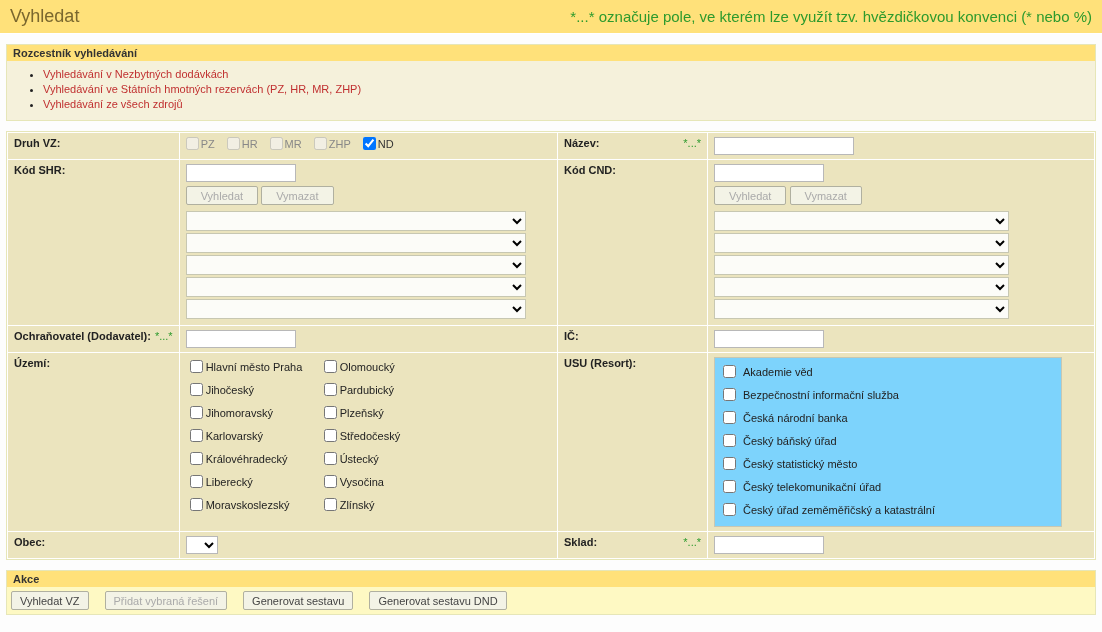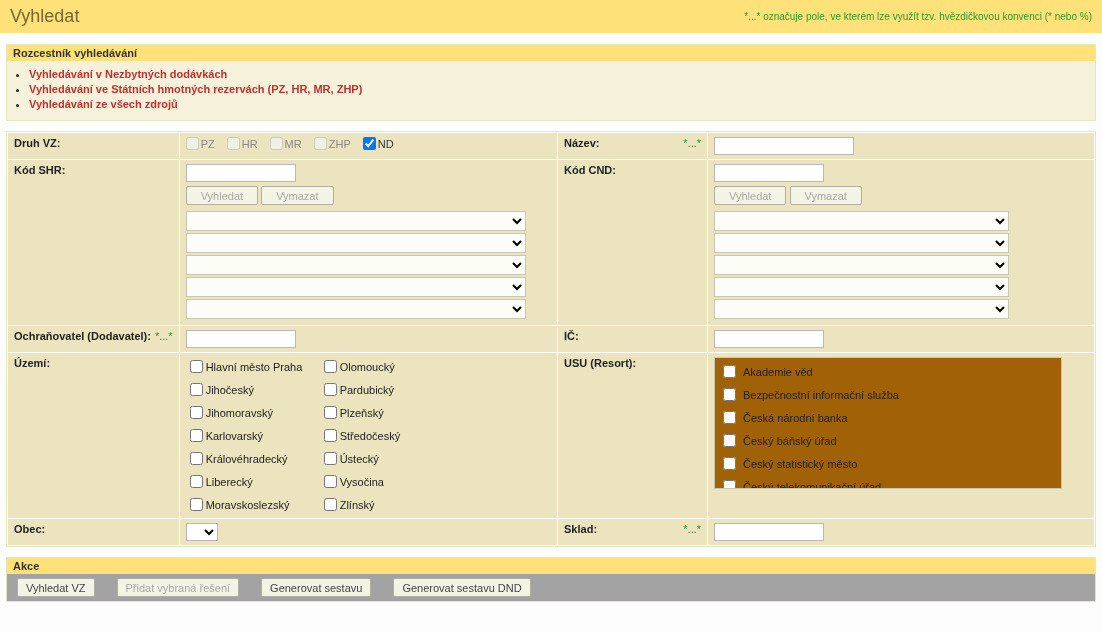--- a/index.html
+++ b/index.html
@@ -17,21 +17,21 @@
     justify-content: space-between;
     align-items: center;
     border-bottom: 1px solid #fff;
   }
   .page-title {
     font-size: 18px;
     color: #7a672e;
   }
   .hint {
     color: #2d9a2d;
-    font-size: 10px;
+    font-size: 15px;
   }
 
   .panel {
     margin: 10px 6px 0 6px;
     border: 1px solid #e6e6b8;
   }
   .panel-header {
     background: #ffe17a;
     font-weight: bold;
     font-size: 11px;
@@ -41,22 +41,22 @@
   .panel-body {
     background: #f5f1db;
     padding: 4px 6px 8px 6px;
   }
   .panel-body.list {
     padding: 6px 6px 8px 22px;
   }
   .panel-body.list ul { margin: 0; padding: 0; }
   .panel-body.list li {
     list-style: disc;
+    margin-left: 14px;
     line-height: 15px;
-    font-weight: bold;
   }
   .panel-body.list a { color: #c03030; text-decoration: none; }
 
   table.form {
     width: 100%;
     border-collapse: collapse;
     background: #ebe4be;
   }
   table.form > tbody > tr > td {
     border: 1px solid #fff;
@@ -114,45 +114,45 @@
   .region-grid {
     display: grid;
     grid-template-columns: 130px 130px;
     gap: 4px 4px;
   }
   .region-grid label {
     display: flex; align-items: center; gap: 0; font-size: 11px;
     white-space: nowrap;
   }
   .usu-box {
-    background: #a16207;
+    background: #7dd3fc;
     border: 1px solid #c7c7b2;
-    height: 132px;
+    height: 170px;
     width: 348px;
     overflow-y: scroll;
     padding: 2px 4px;
   }
   .usu-box label {
     display: flex; align-items: center; gap: 4px;
     padding: 2px 0;
     font-size: 11px;
     white-space: nowrap;
   }
   select.obec {
     border: 1px solid #b8b8b8;
     height: 18px;
     width: 32px;
     background: #fff;
   }
 
   .actions-row {
-    background: #a3a3a3;
-    padding: 4px 10px;
+    background: #fef9c3;
+    padding: 4px 4px;
     display: flex;
-    gap: 22px;
+    gap: 16px;
   }
   .actions-row .btn { padding: 0 8px; }
 
   .lbl-flex { display:flex; justify-content: space-between; align-items: center;}
 </style>
 </head>
 <body>
 
 <div class="page-header">
   <span class="page-title">Vyhledat</span>

